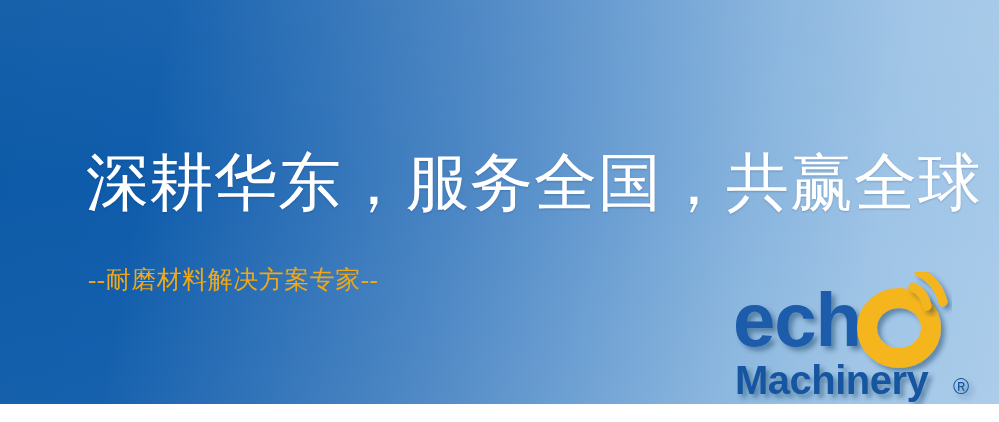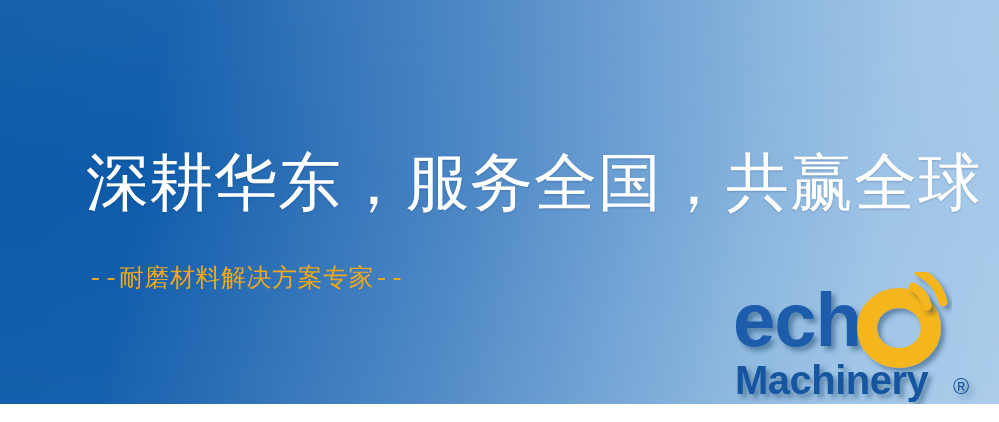--- a/index.html
+++ b/index.html
@@ -49,21 +49,21 @@
     white-space: nowrap;
     text-shadow: 0 1px 2px rgba(0,32,80,0.22);
     z-index: 3;
   }
 
   .subtitle {
     position: absolute;
     left: 88px;
     top: 266px;
     margin: 0;
-    font-family: Liberation Mono, monospace;
+    font-family: Liberation Serif, serif;
     font-weight: 400;
     font-size: 25px;
     line-height: 1.1;
     letter-spacing: 0.5px;
     color: #f0a818;
     white-space: nowrap;
     z-index: 3;
   }
 
   

